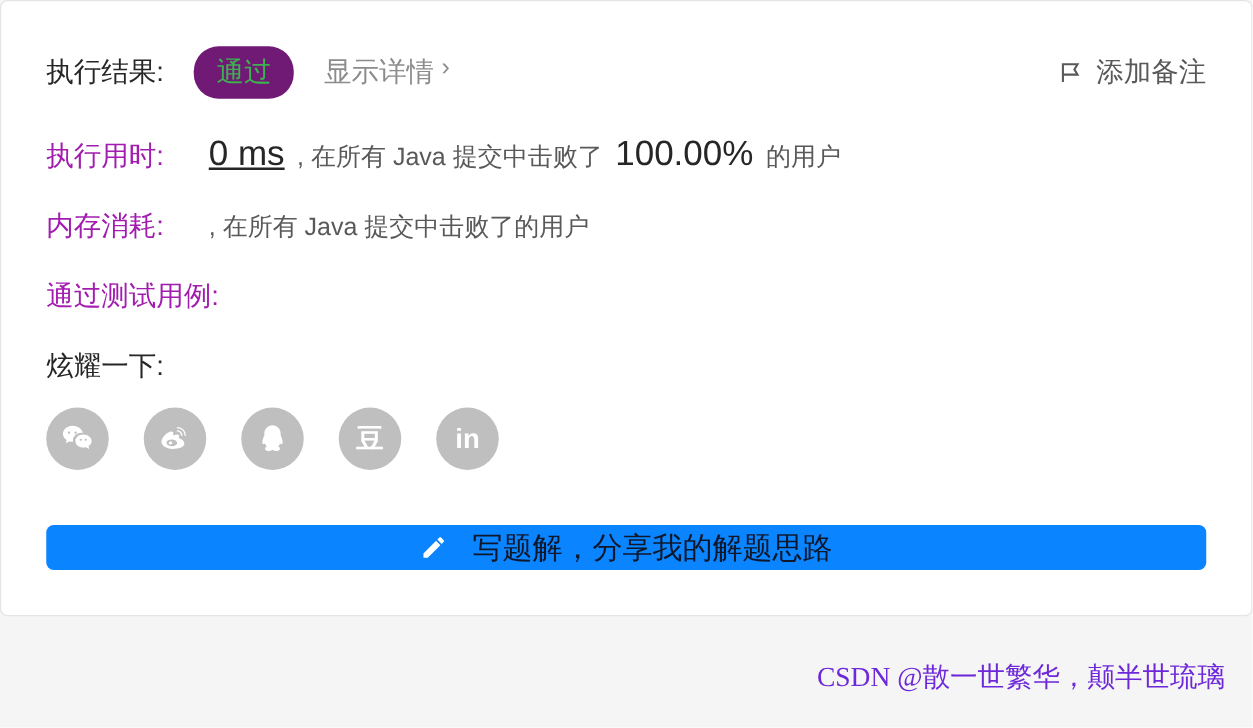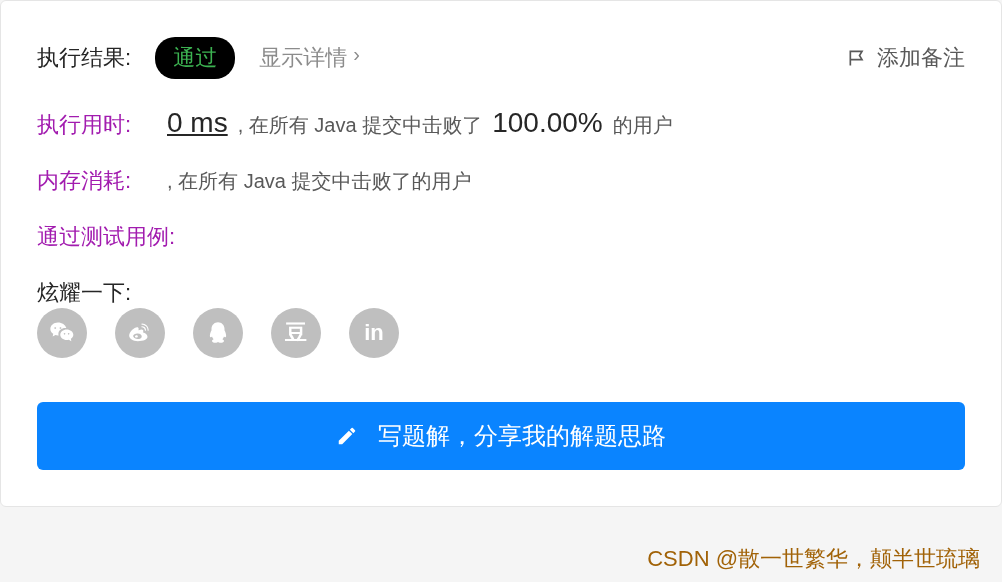--- a/index.html
+++ b/index.html
@@ -25,21 +25,21 @@
       display: flex;
       align-items: center;
       margin-bottom: 28px;
     }
     .header-label {
       font-size: 22px;
       color: #262626;
       margin-right: 24px;
     }
     .status-badge {
-      background: #000000;
+      background: #701a75;
       color: #3cb251;
       padding: 6px 18px;
       border-radius: 20px;
       font-size: 22px;
       margin-right: 24px;
     }
     .show-details {
       color: #8c8c8c;
       font-size: 22px;
       cursor: pointer;
@@ -94,21 +94,21 @@
       margin: 0 10px;
     }
     .testcase-value {
       font-size: 28px;
       font-weight: 400;
       color: #262626;
     }
     .share-label {
       font-size: 22px;
       color: #262626;
-      margin-bottom: 0;
+      margin-bottom: 18px;
       margin-top: 4px;
     }
     .share-icons {
       display: flex;
       gap: 28px;
       margin-bottom: 44px;
     }
     .share-icon {
       width: 50px;
       height: 50px;
@@ -116,40 +116,41 @@
       border-radius: 50%;
       display: flex;
       align-items: center;
       justify-content: center;
       cursor: pointer;
       color: #fff;
     }
     .cta-button {
       width: 100%;
       background: #0a84ff;
-      color: #ffffff;
+      color: #0f172a;
       border: none;
       border-radius: 6px;
-      padding: 18px;
+      padding: 2px;
       font-size: 24px;
       cursor: pointer;
       display: flex;
       align-items: center;
       justify-content: center;
       gap: 20px;
     }
     .pencil-icon {
       display: inline-flex;
     }
     .watermark {
       position: absolute;
       right: 22px;
-      top: 544px;
-      color: #a16207;
-      font-size: 22px;
+      top: 527px;
+      color: #6d28d9;
+      font-size: 22px;
+      font-family: Liberation Serif, serif;
     }
   </style>
 </head>
 <body>
 
 <div class="container">
   <div class="header-row">
     <span class="header-label">执行结果:</span>
     <span class="status-badge">通过</span>
     <span class="show-details">

